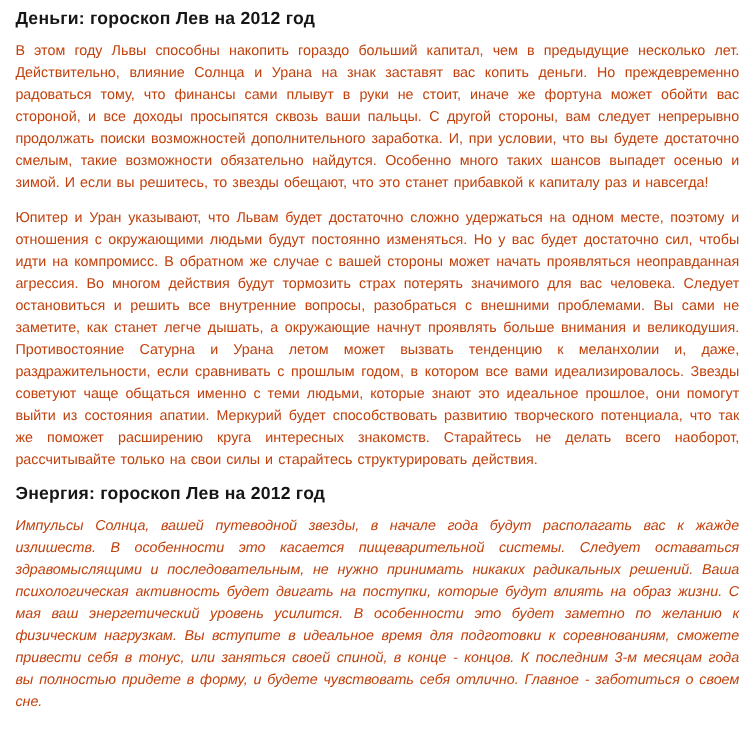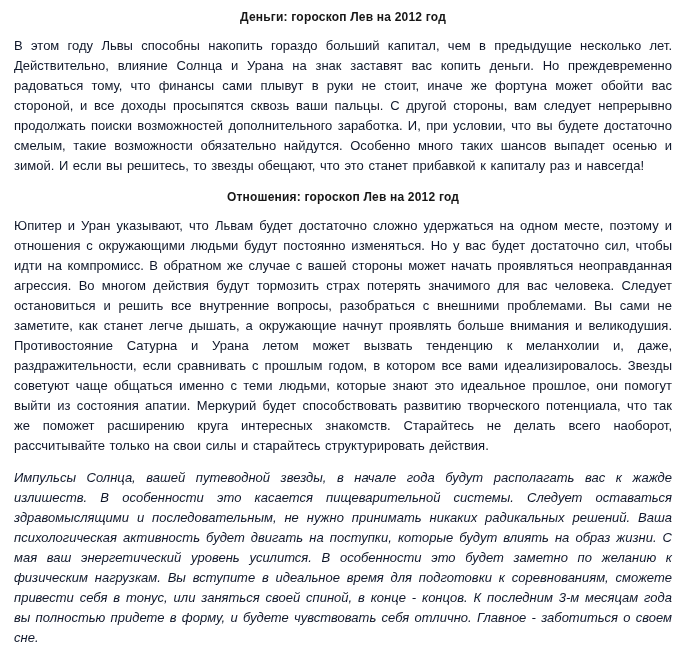--- a/index.html
+++ b/index.html
@@ -10,52 +10,52 @@
   .page {
     width: 685px;
     min-height: 671px;
     box-sizing: border-box;
     padding: 8px 13px 10px 14px;
     background: #ffffff;
     font-family: "Liberation Sans", "DejaVu Sans", sans-serif;
   }
   .section-heading {
     margin: 0 0 9px 0;
-    text-align: center;
-    font-size: 12px;
+    text-align: left;
+    font-size: 16px;
     line-height: 19px;
     font-weight: 700;
     color: #161616;
     letter-spacing: 0.2px;
   }
   .section-body {
     margin: 0 0 12px 0;
     text-align: justify;
     font-size: 13px;
     line-height: 20px;
-    color: #0f172a;
+    color: #c2410c;
     word-spacing: 1px;
   }
   section:last-child .section-body {
     margin-bottom: 0;
     font-style: italic;
   }
 </style>
 </head>
 <body>
 
 <div class="page">
 
   <section>
     <h2 class="section-heading">Деньги: гороскоп Лев на 2012 год</h2>
     <p class="section-body">В этом году Львы способны накопить гораздо больший капитал, чем в предыдущие несколько лет. Действительно, влияние Солнца и Урана на знак заставят вас копить деньги. Но преждевременно радоваться тому, что финансы сами плывут в руки не стоит, иначе же фортуна может обойти вас стороной, и все доходы просыпятся сквозь ваши пальцы. С другой стороны, вам следует непрерывно продолжать поиски возможностей дополнительного заработка. И, при условии, что вы будете достаточно смелым, такие возможности обязательно найдутся. Особенно много таких шансов выпадет осенью и зимой. И если вы решитесь, то звезды обещают, что это станет прибавкой к капиталу раз и навсегда!</p>
   </section>
 
   <section>
-    <h2 class="section-heading">Отношения: гороскоп Лев на 2012 год</h2>
     <p class="section-body">Юпитер и Уран указывают, что Львам будет достаточно сложно удержаться на одном месте, поэтому и отношения с окружающими людьми будут постоянно изменяться. Но у вас будет достаточно сил, чтобы идти на компромисс. В обратном же случае с вашей стороны может начать проявляться неоправданная агрессия. Во многом действия будут тормозить страх потерять значимого для вас человека. Следует остановиться и решить все внутренние вопросы, разобраться с внешними проблемами. Вы сами не заметите, как станет легче дышать, а окружающие начнут проявлять больше внимания и великодушия. Противостояние Сатурна и Урана летом может вызвать тенденцию к меланхолии и, даже, раздражительности, если сравнивать с прошлым годом, в котором все вами идеализировалось. Звезды советуют чаще общаться именно с теми людьми, которые знают это идеальное прошлое, они помогут выйти из состояния апатии. Меркурий будет способствовать развитию творческого потенциала, что так же поможет расширению круга интересных знакомств. Старайтесь не делать всего наоборот, рассчитывайте только на свои силы и старайтесь структурировать действия.</p>
   </section>
 
   <section>
+    <h2 class="section-heading">Энергия: гороскоп Лев на 2012 год</h2>
     <p class="section-body">Импульсы Солнца, вашей путеводной звезды, в начале года будут располагать вас к жажде излишеств. В особенности это касается пищеварительной системы. Следует оставаться здравомыслящими и последовательным, не нужно принимать никаких радикальных решений. Ваша психологическая активность будет двигать на поступки, которые будут влиять на образ жизни. С мая ваш энергетический уровень усилится. В особенности это будет заметно по желанию к физическим нагрузкам. Вы вступите в идеальное время для подготовки к соревнованиям, сможете привести себя в тонус, или заняться своей спиной, в конце - концов. К последним 3-м месяцам года вы полностью придете в форму, и будете чувствовать себя отлично. Главное - заботиться о своем сне.</p>
   </section>
 
 </div>
 
 </body></html>

